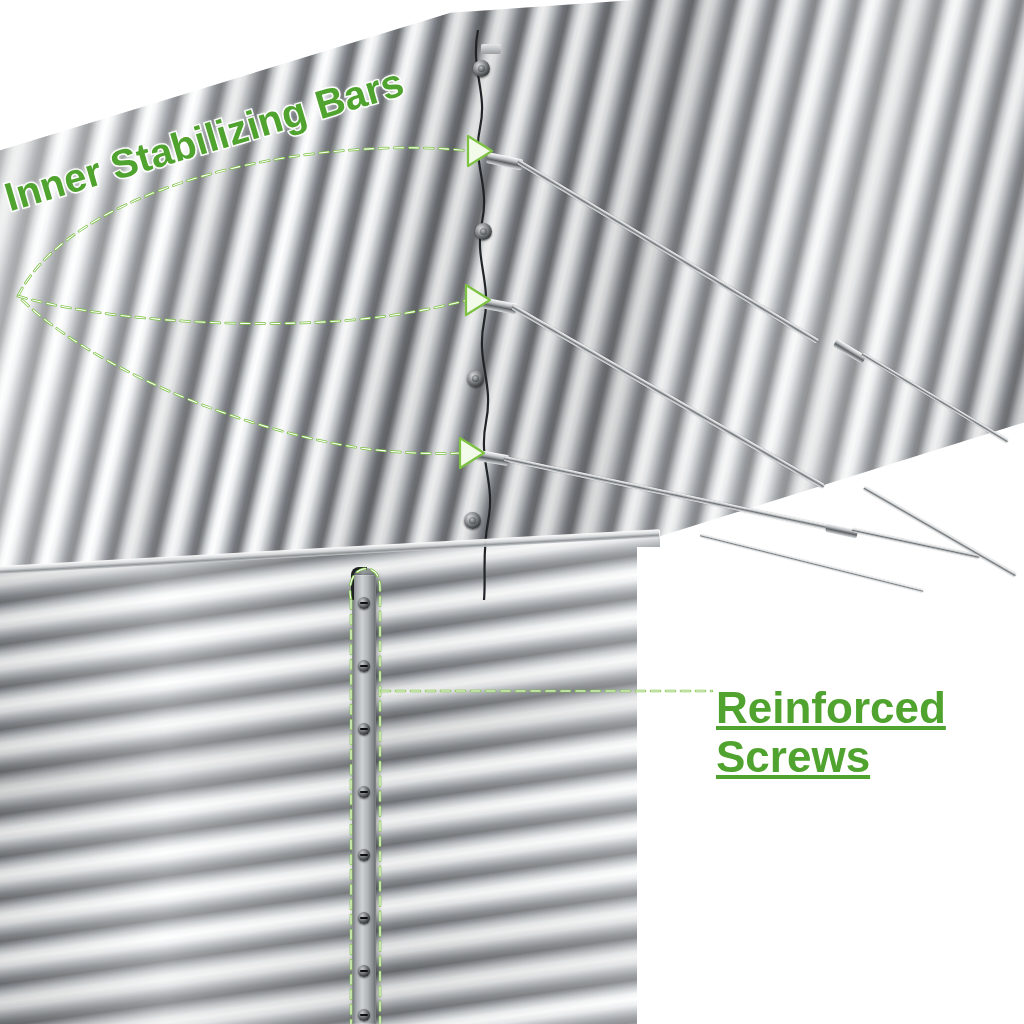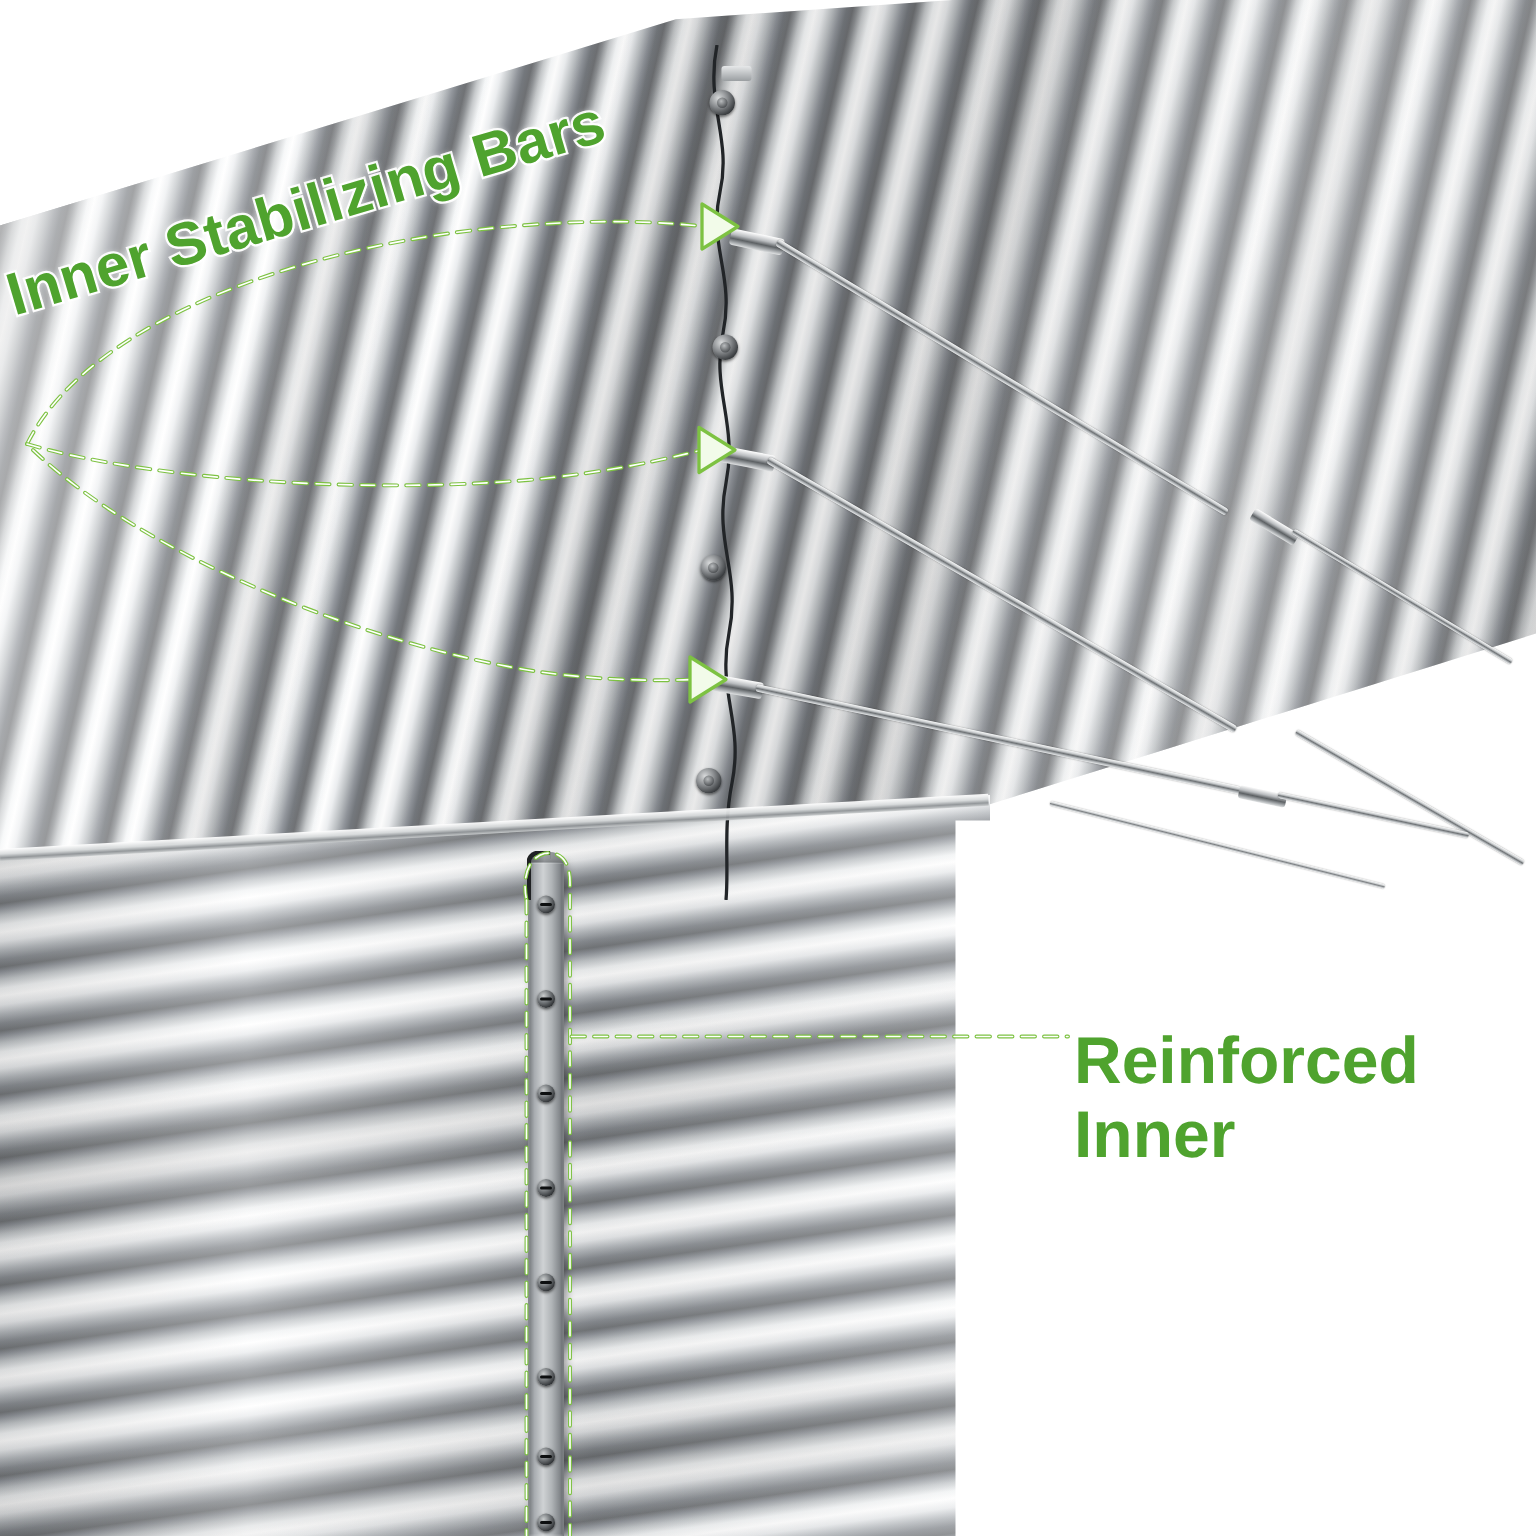--- a/index.html
+++ b/index.html
@@ -93,21 +93,21 @@
     paint-order:stroke fill;
     text-shadow:
        0 0 4px rgba(255,255,255,.9),
        1px 1px 0 rgba(255,255,255,.8),
       -1px 1px 0 rgba(255,255,255,.8);
   }
   #label-bars .inner{position:relative;}
 
   #label-screws{
     position:absolute;left:716px;top:683px;
-    font-size:44px;font-weight:bold;line-height:1.12;color:#4FA32E;
+    font-size:44px;font-weight:bold;line-height:1.12;color:#4FA32E;text-decoration:underline;
   }
   #label-screws div{white-space:nowrap;}
 </style>
 </head>
 <body>
 
 <div id="stage">
 
   <div class="metal" id="roof">
     <div class="sheen corr-a"></div>
@@ -203,16 +203,16 @@
       <path class="dash-w" d="M381,691 L712,691"></path>
     </g>
   </svg>
 
   <div id="label-bars">
     <span class="inner">Inner Stabilizing Bars</span>
   </div>
 
   <div id="label-screws">
     <div>Reinforced</div>
-    <div>Inner</div>
+    <div>Screws</div>
   </div>
 
 </div>
 
 </body></html>

